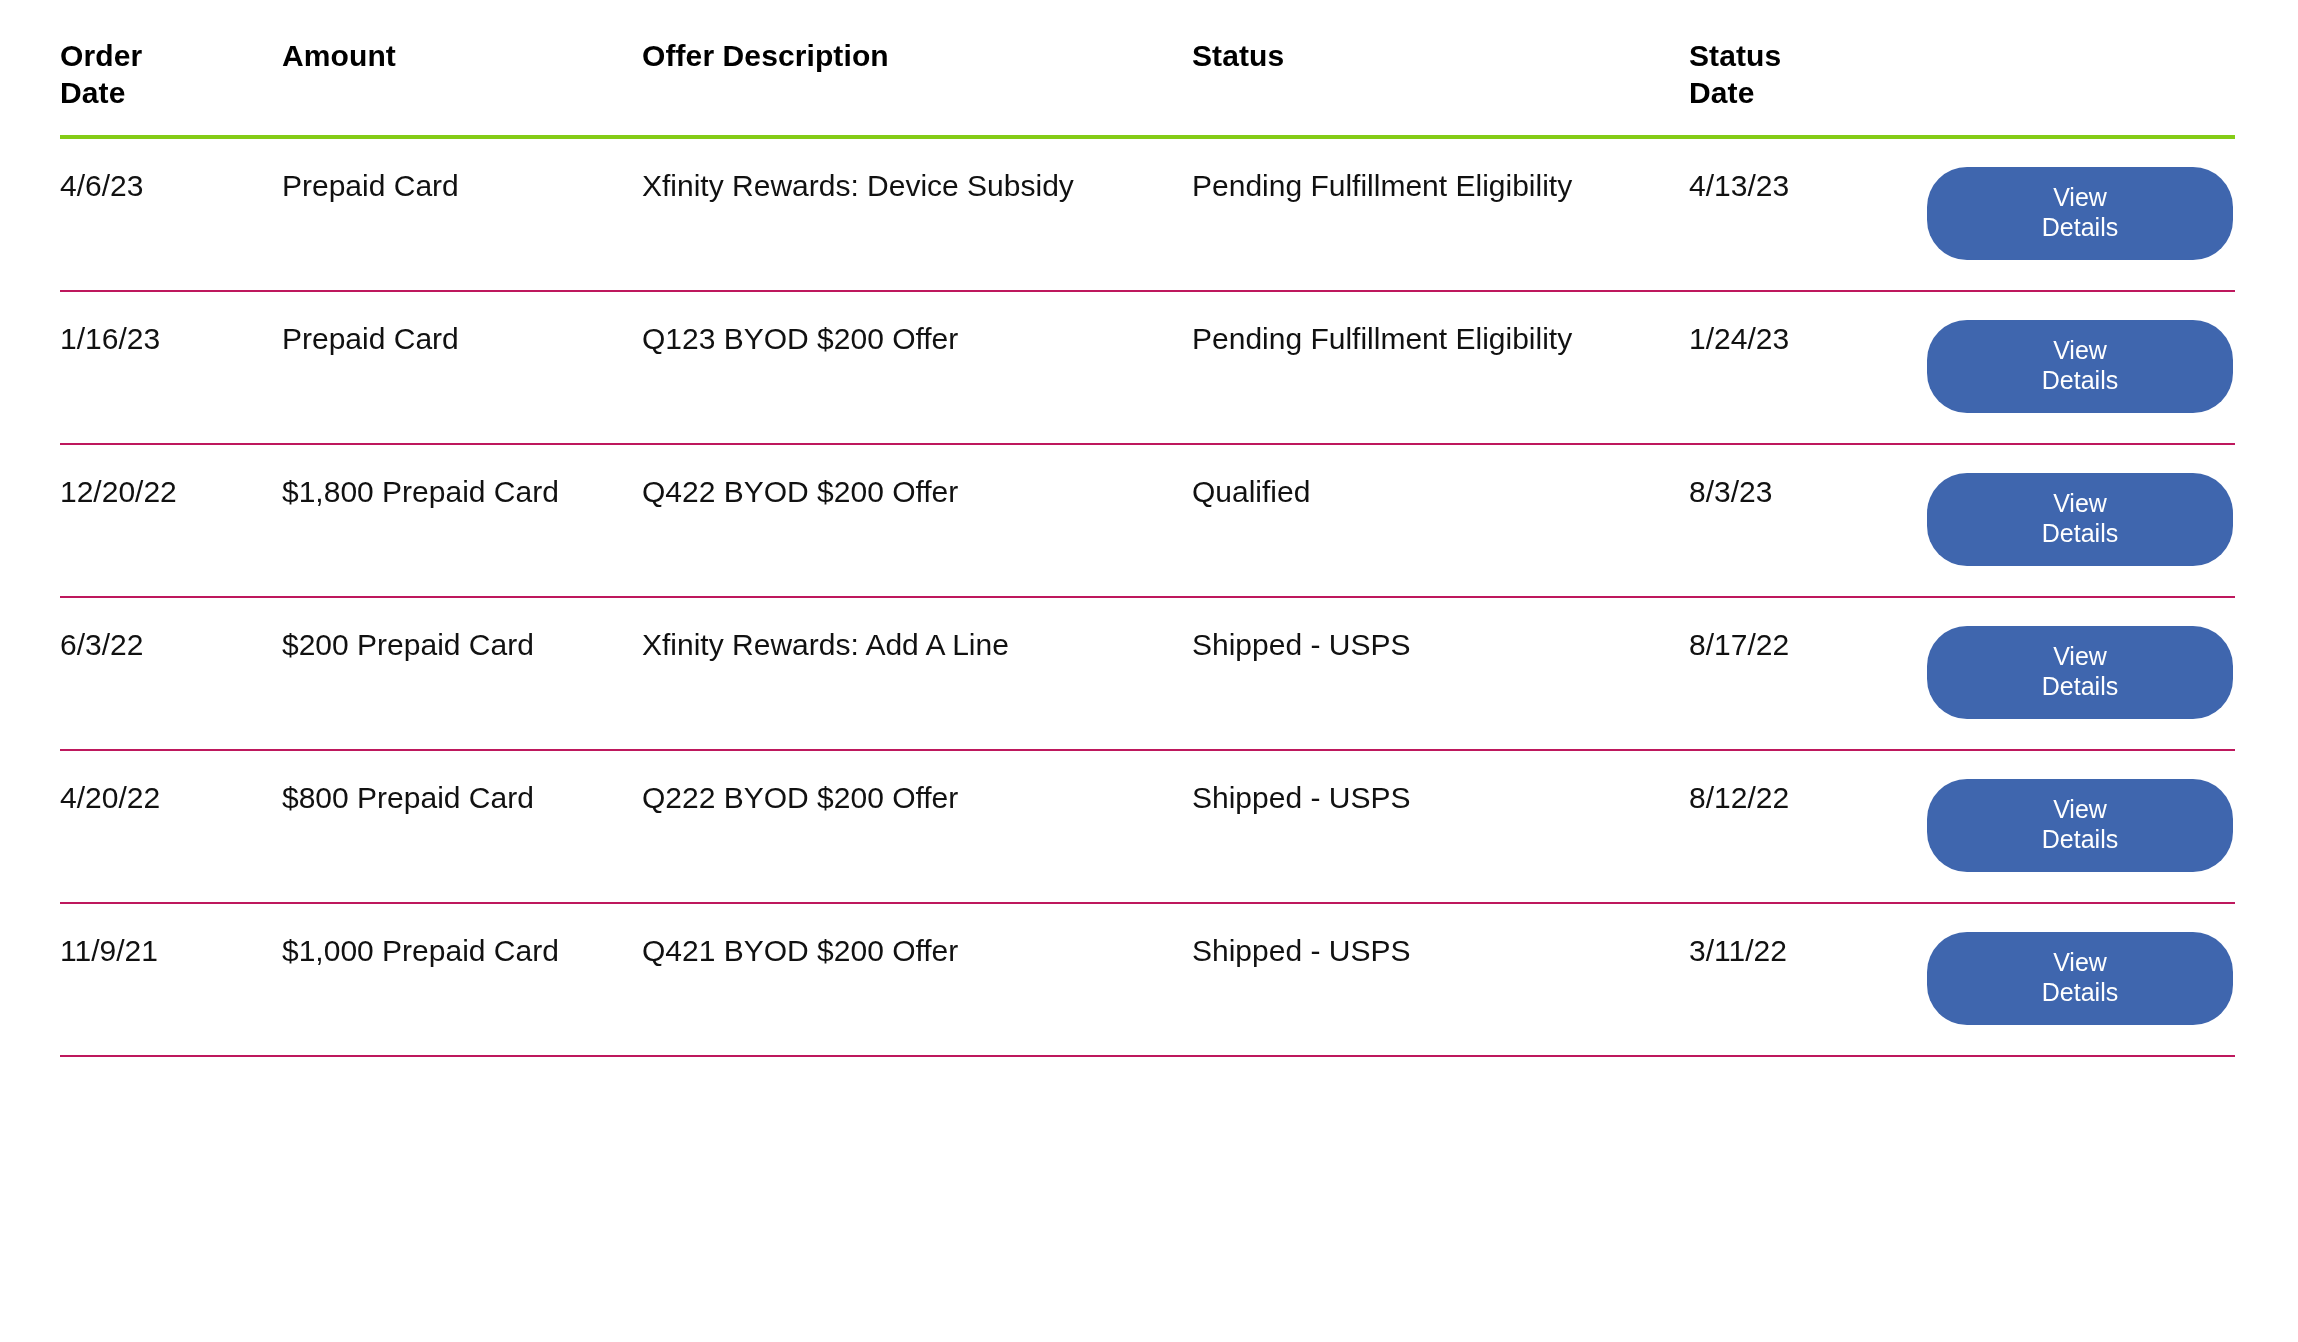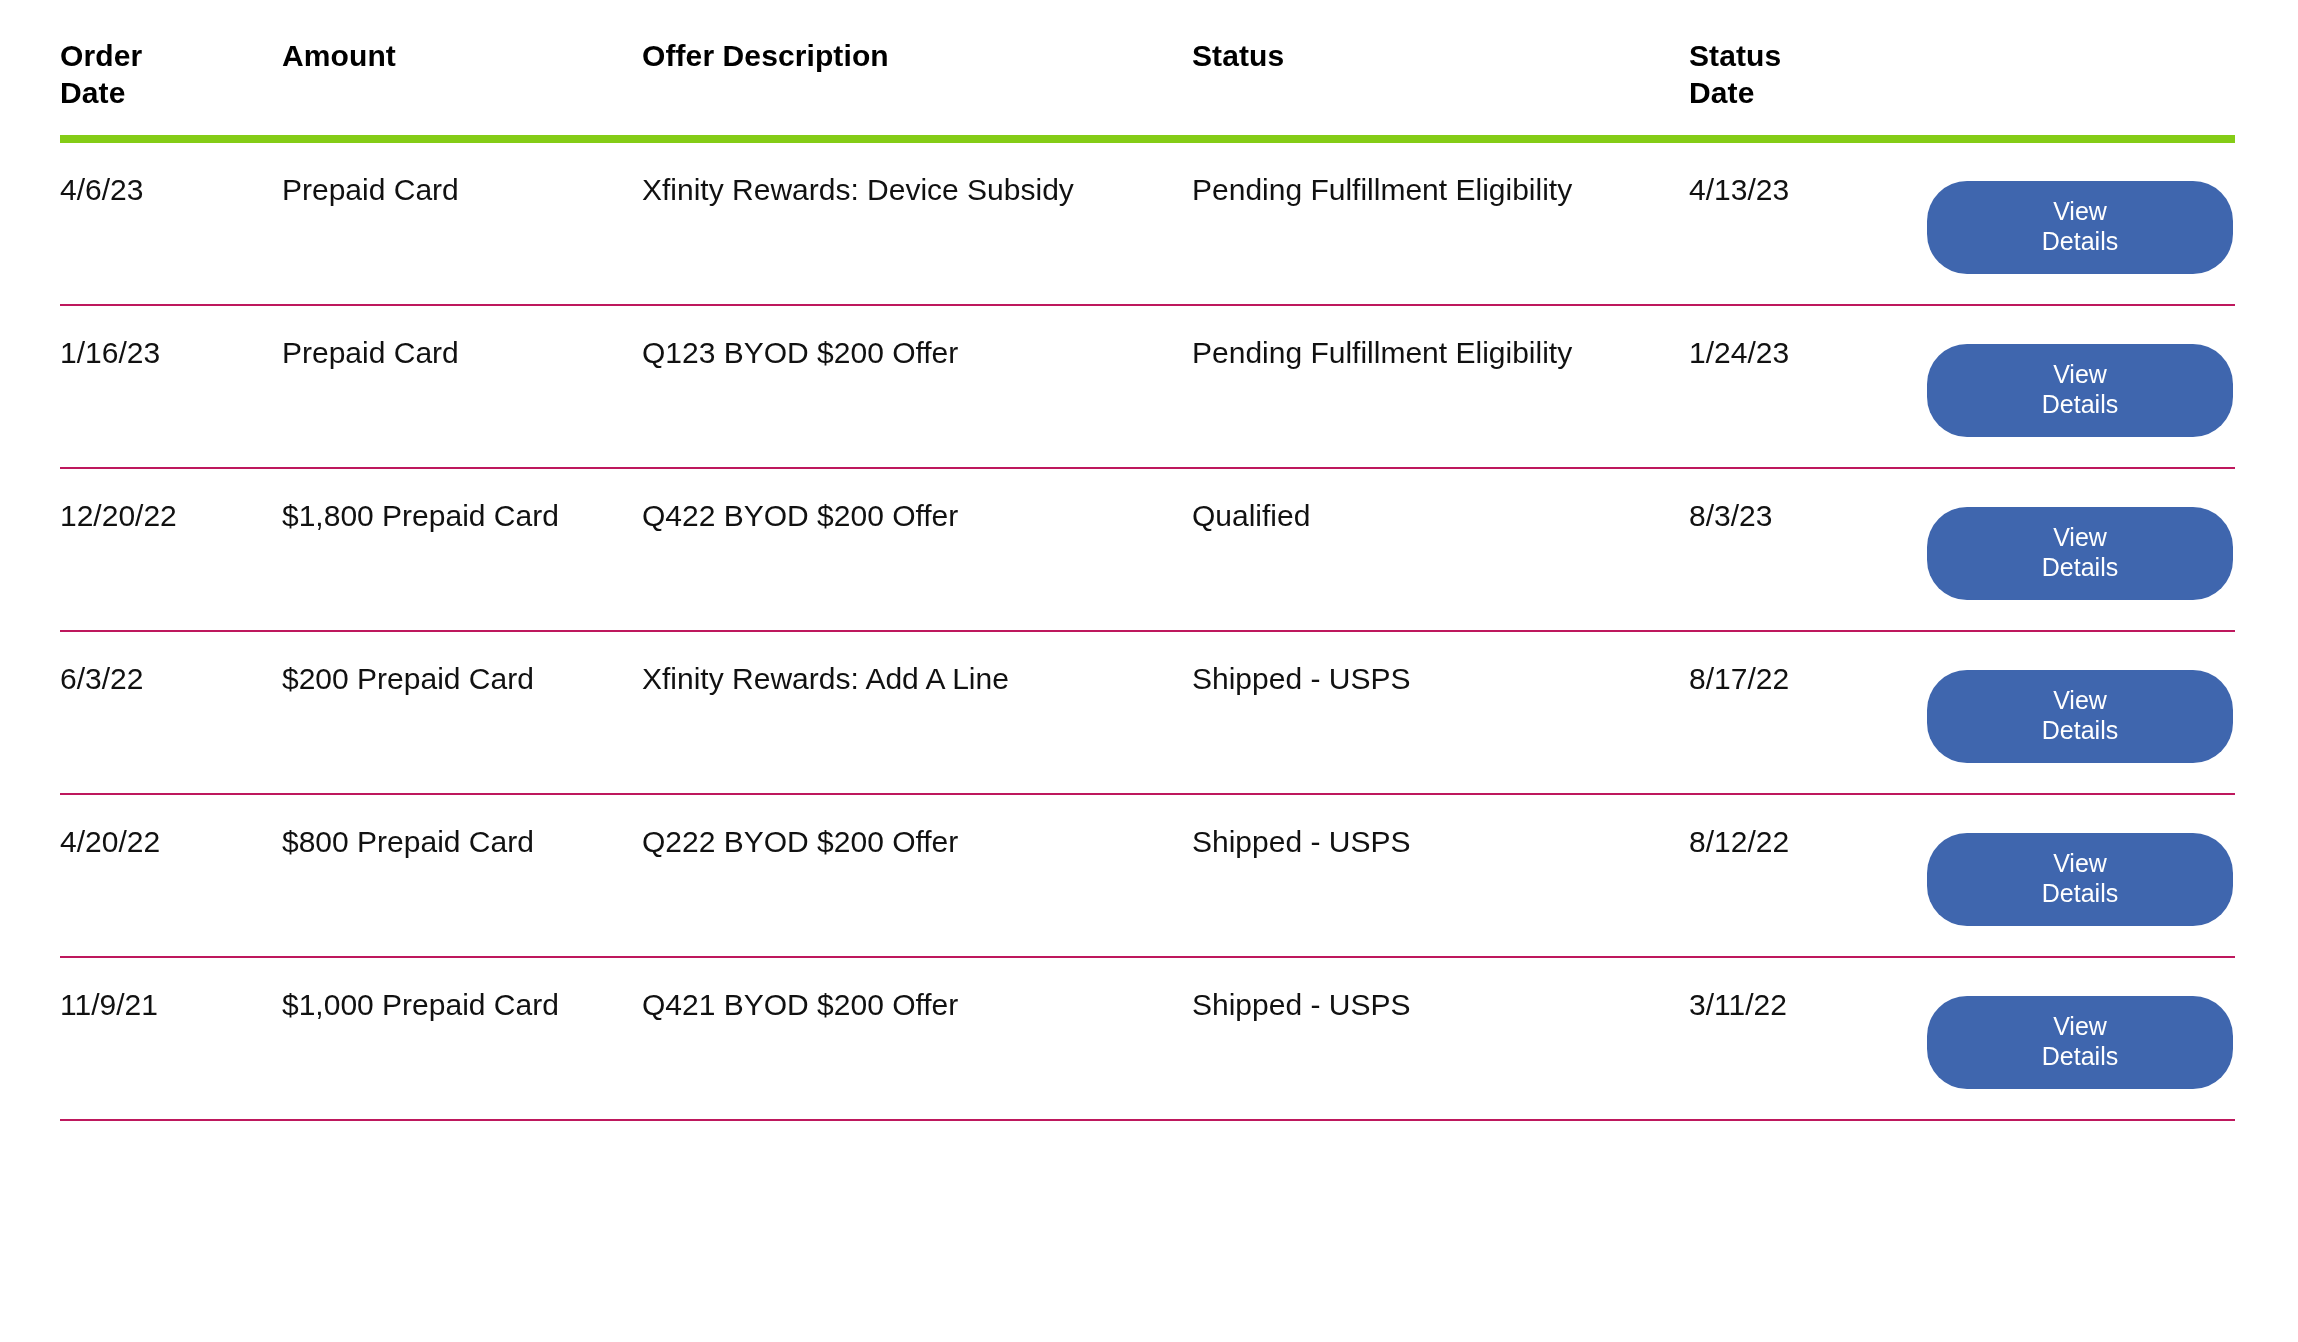--- a/index.html
+++ b/index.html
@@ -28,21 +28,21 @@
     text-align: left;
     vertical-align: top;
     font-size: 30px;
     font-weight: bold;
     color: #000000;
     padding: 18px 0 24px 0;
     line-height: 1.22;
     letter-spacing: 0.1px;
   }
   table.offers thead tr {
-    border-bottom: 8px solid #84cc16;
+    border-bottom: 4px solid #84cc16;
   }
   table.offers tbody tr {
     border-bottom: 2px solid #be185d;
   }
   table.offers tbody td {
     font-size: 30px;
     font-weight: normal;
     color: #111111;
     padding: 28px 0 30px 0;
     vertical-align: top;
@@ -69,21 +69,20 @@
     color: #ffffff;
     border: none;
     border-radius: 40px;
     font-family: "Liberation Sans", sans-serif;
     font-size: 25px;
     line-height: 1.18;
     font-weight: normal;
     padding: 16px 10px 18px 10px;
     text-align: center;
     cursor: pointer;
-    margin-top: 10px;
   }
   .view-details-btn .l1,
   .view-details-btn .l2 {
     display: block;
   }
   .header-2line .l1, .header-2line .l2 { display: block; }
 </style>
 </head>
 <body>
 

